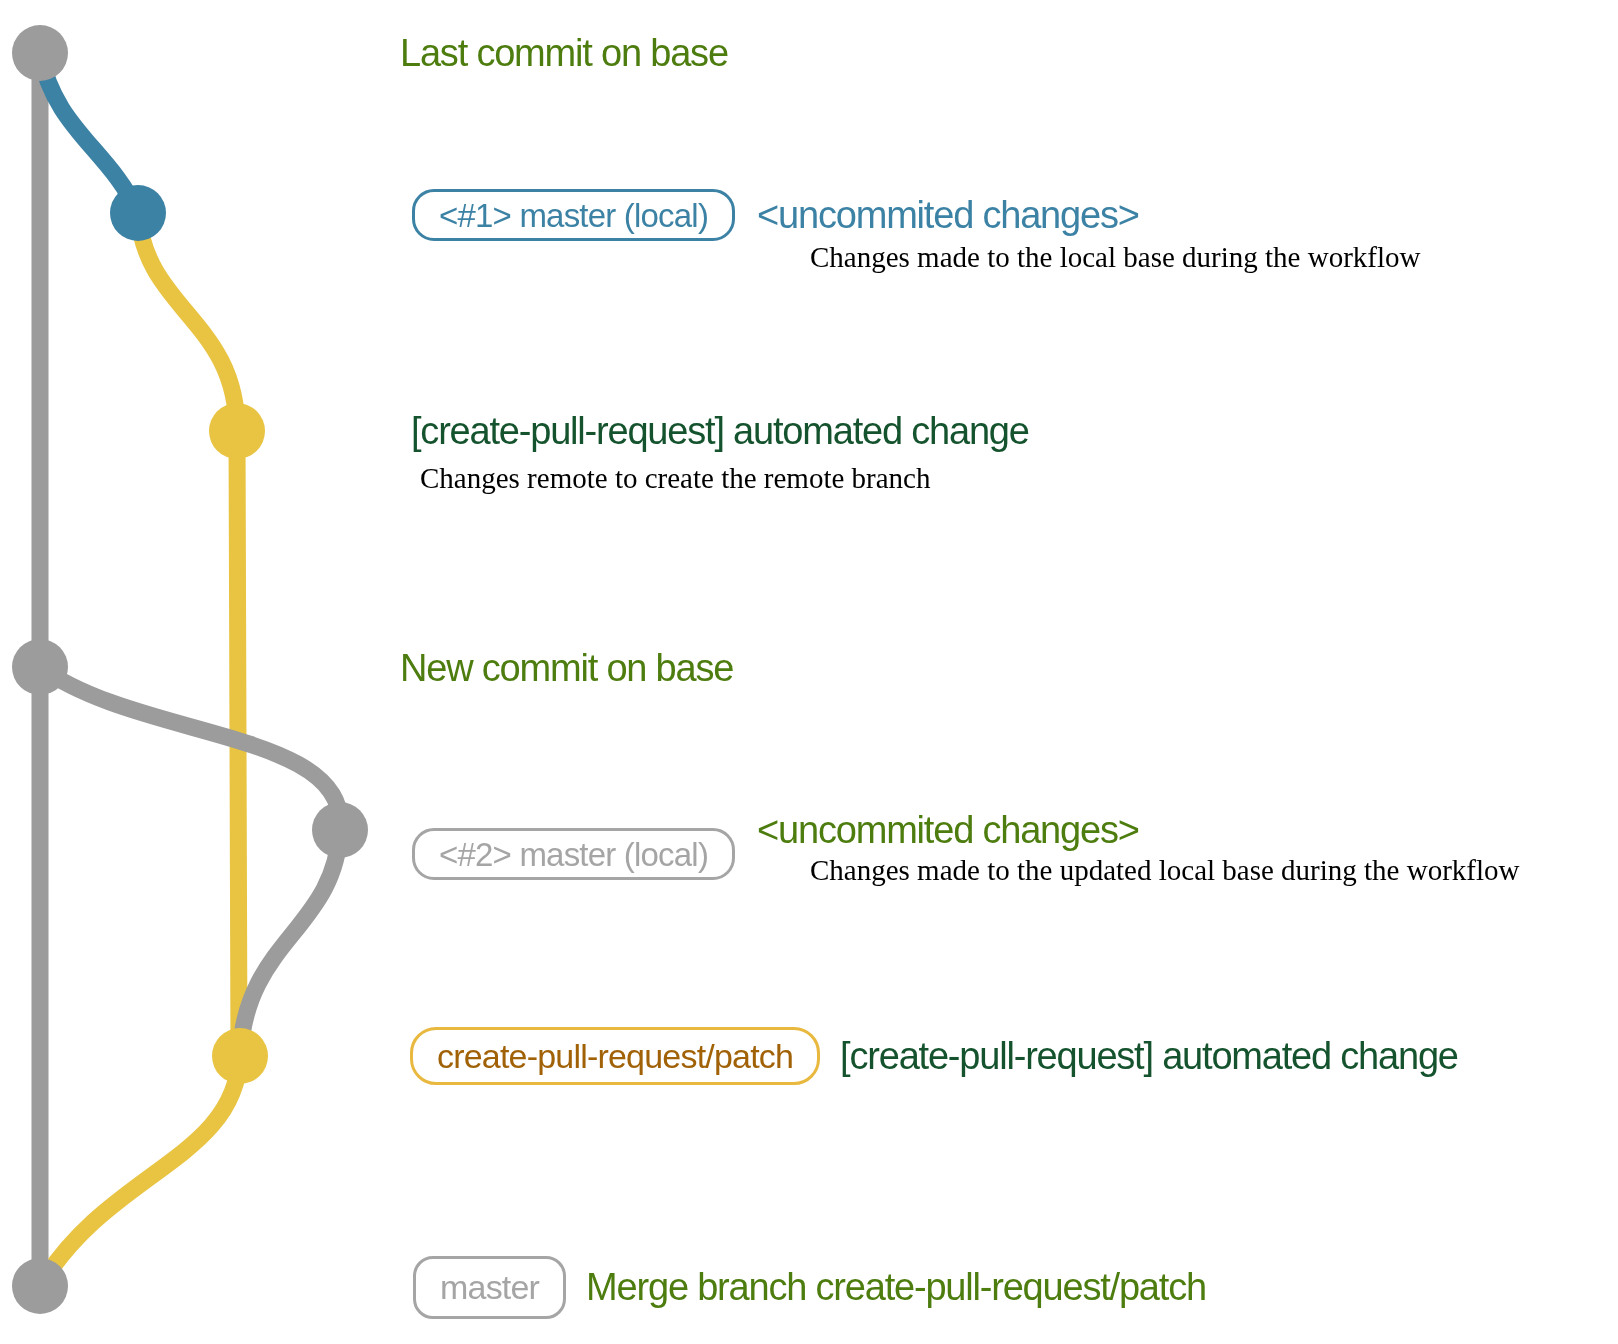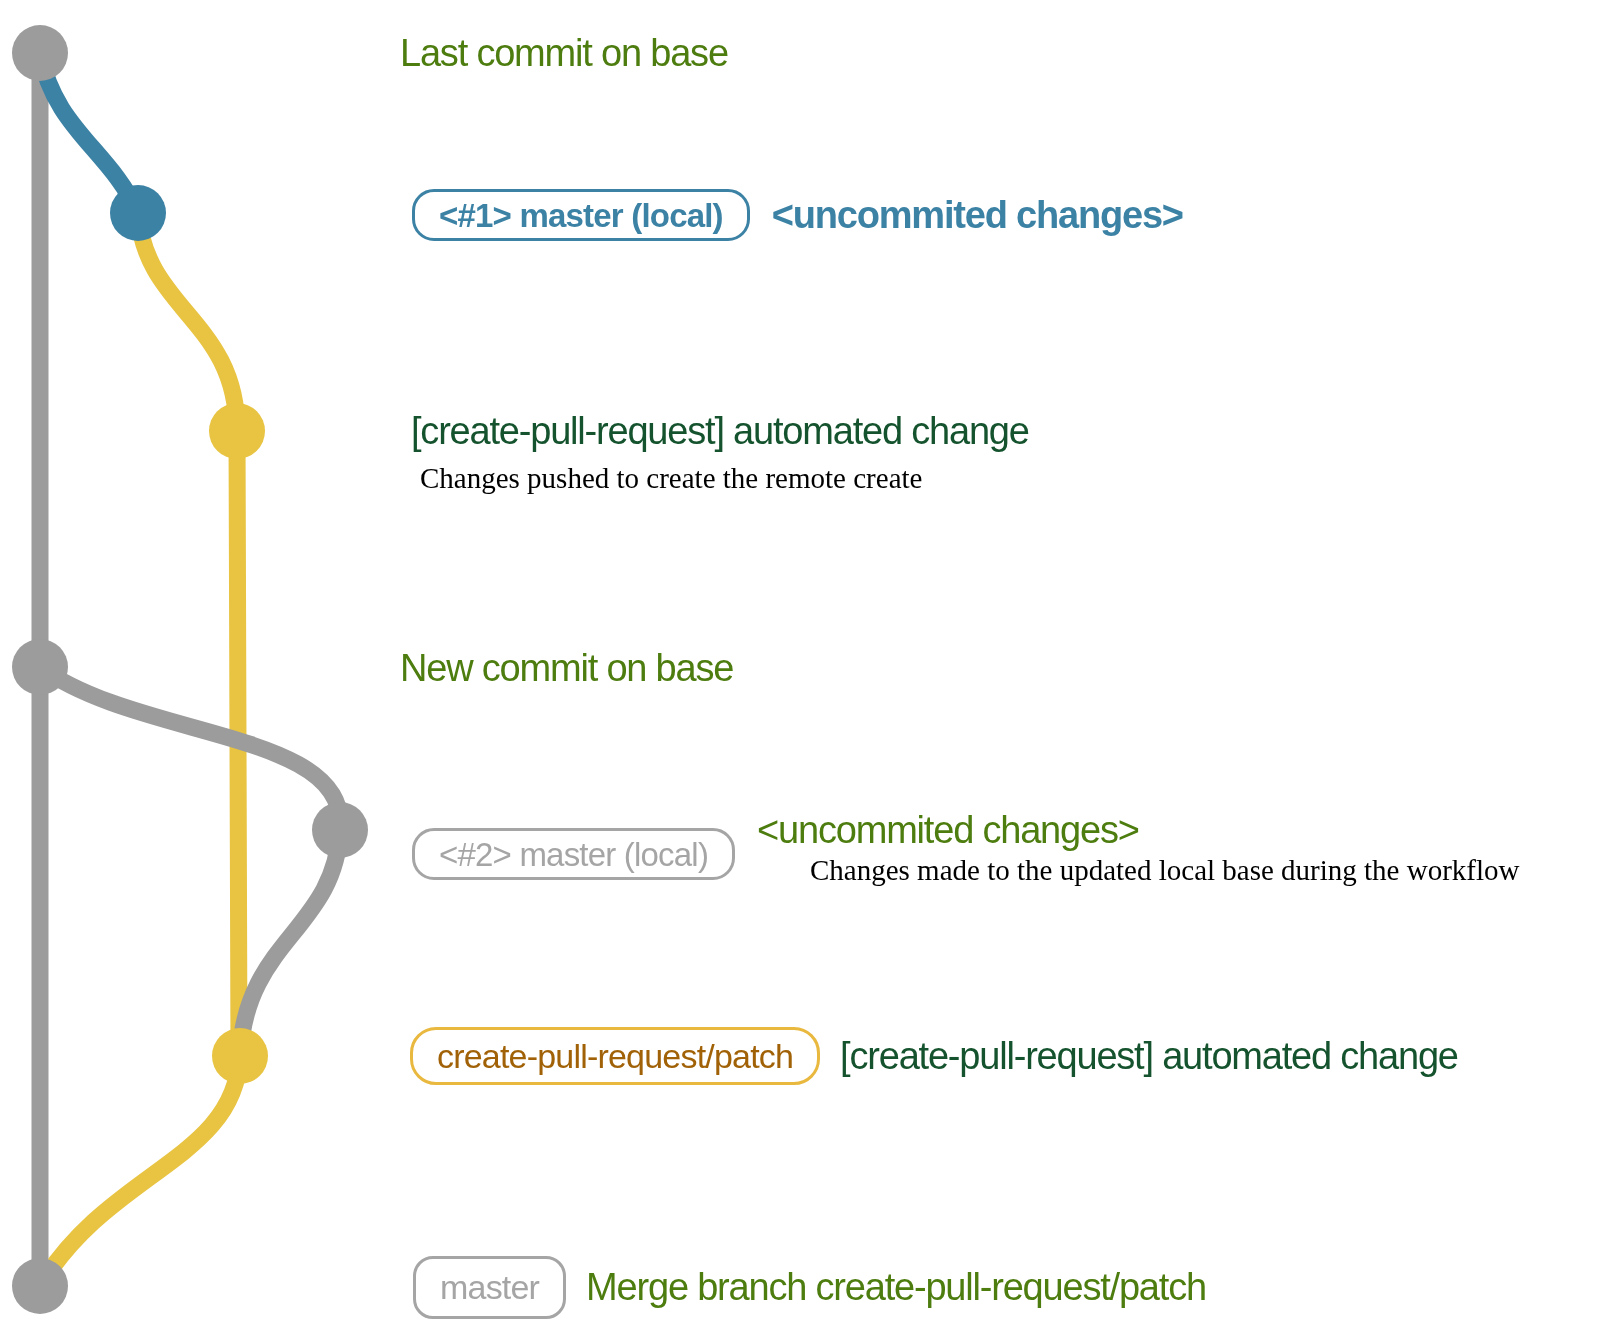--- a/index.html
+++ b/index.html
@@ -83,29 +83,30 @@
       <circle cx="40" cy="667" r="28" fill="#9c9c9c"></circle>
       <circle cx="340" cy="830" r="28" fill="#9c9c9c"></circle>
       <circle cx="240" cy="1056" r="28" fill="#e8c442"></circle>
       <circle cx="40" cy="1286" r="28" fill="#9c9c9c"></circle>
     </svg>
 
   <div class="row" style="left:400px; top:31px; height:44px;">
     <span class="biglabel gray-text">Last commit on base</span>
   </div>
 
-  <div class="row gap22" style="left:412px; top:189px; height:52px;font-weight:bold;">
+  <div class="row gap22" style="left:412px; top:189px; height:52px;">
     <span class="badge badge-blue">&lt;#1&gt; master (local)</span>
     <span class="biglabel blue-text">&lt;uncommited changes&gt;</span>
   </div>
+  <div class="caption" style="left:810px; top:243px;">Changes made to the local base during the workflow</div>
 
   <div class="row" style="left:411px; top:409px; height:44px;">
     <span class="biglabel yellow-text">[create-pull-request] automated change</span>
   </div>
-  <div class="caption" style="left:420px; top:464px;">Changes pushed to create the remote create</div>
+  <div class="caption" style="left:420px; top:464px;">Changes remote to create the remote branch</div>
 
   <div class="row" style="left:400px; top:646px; height:44px;">
     <span class="biglabel gray-text">New commit on base</span>
   </div>
 
   <div class="row gap22" style="left:412px; top:804px; height:52px;">
     <span class="badge badge-gray">&lt;#2&gt; master (local)</span>
     <span class="biglabel gray-text">&lt;uncommited changes&gt;</span>
   </div>
   <div class="caption" style="left:810px; top:856px;">Changes made to the updated local base during the workflow</div>

